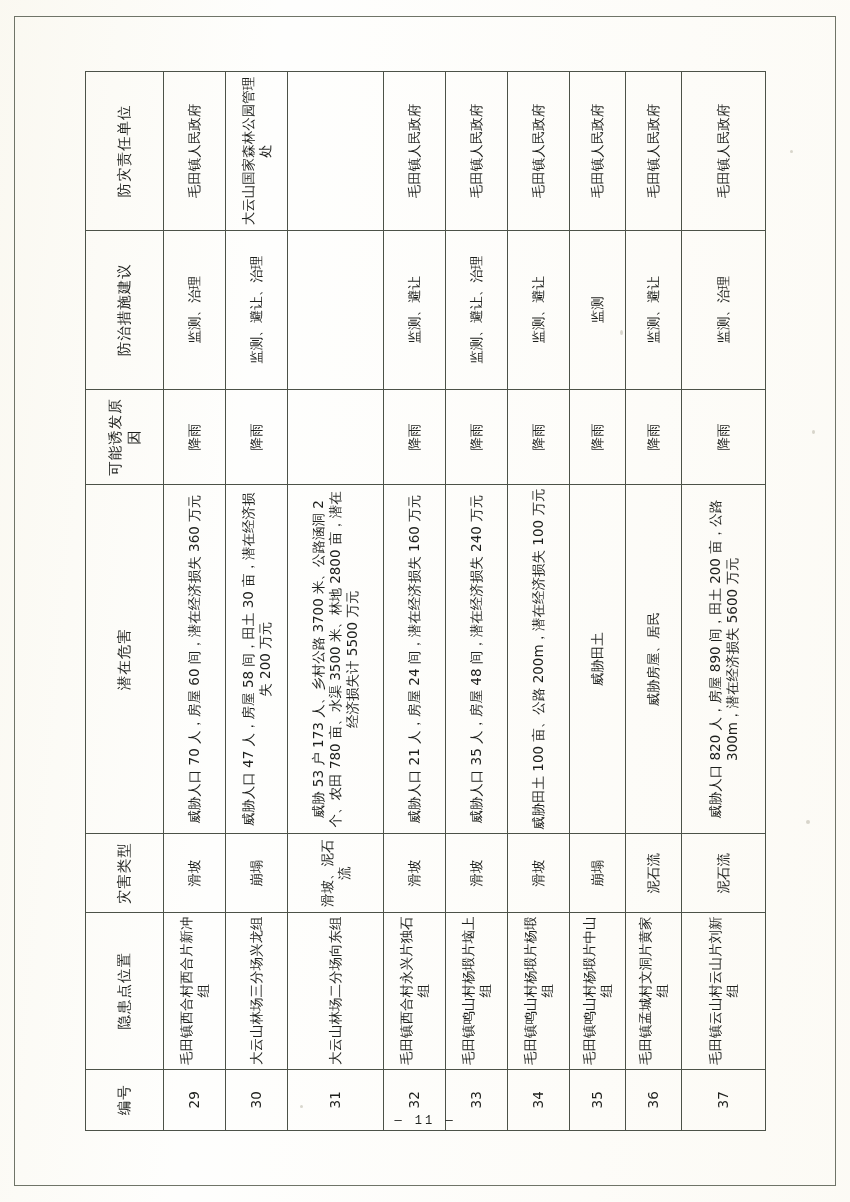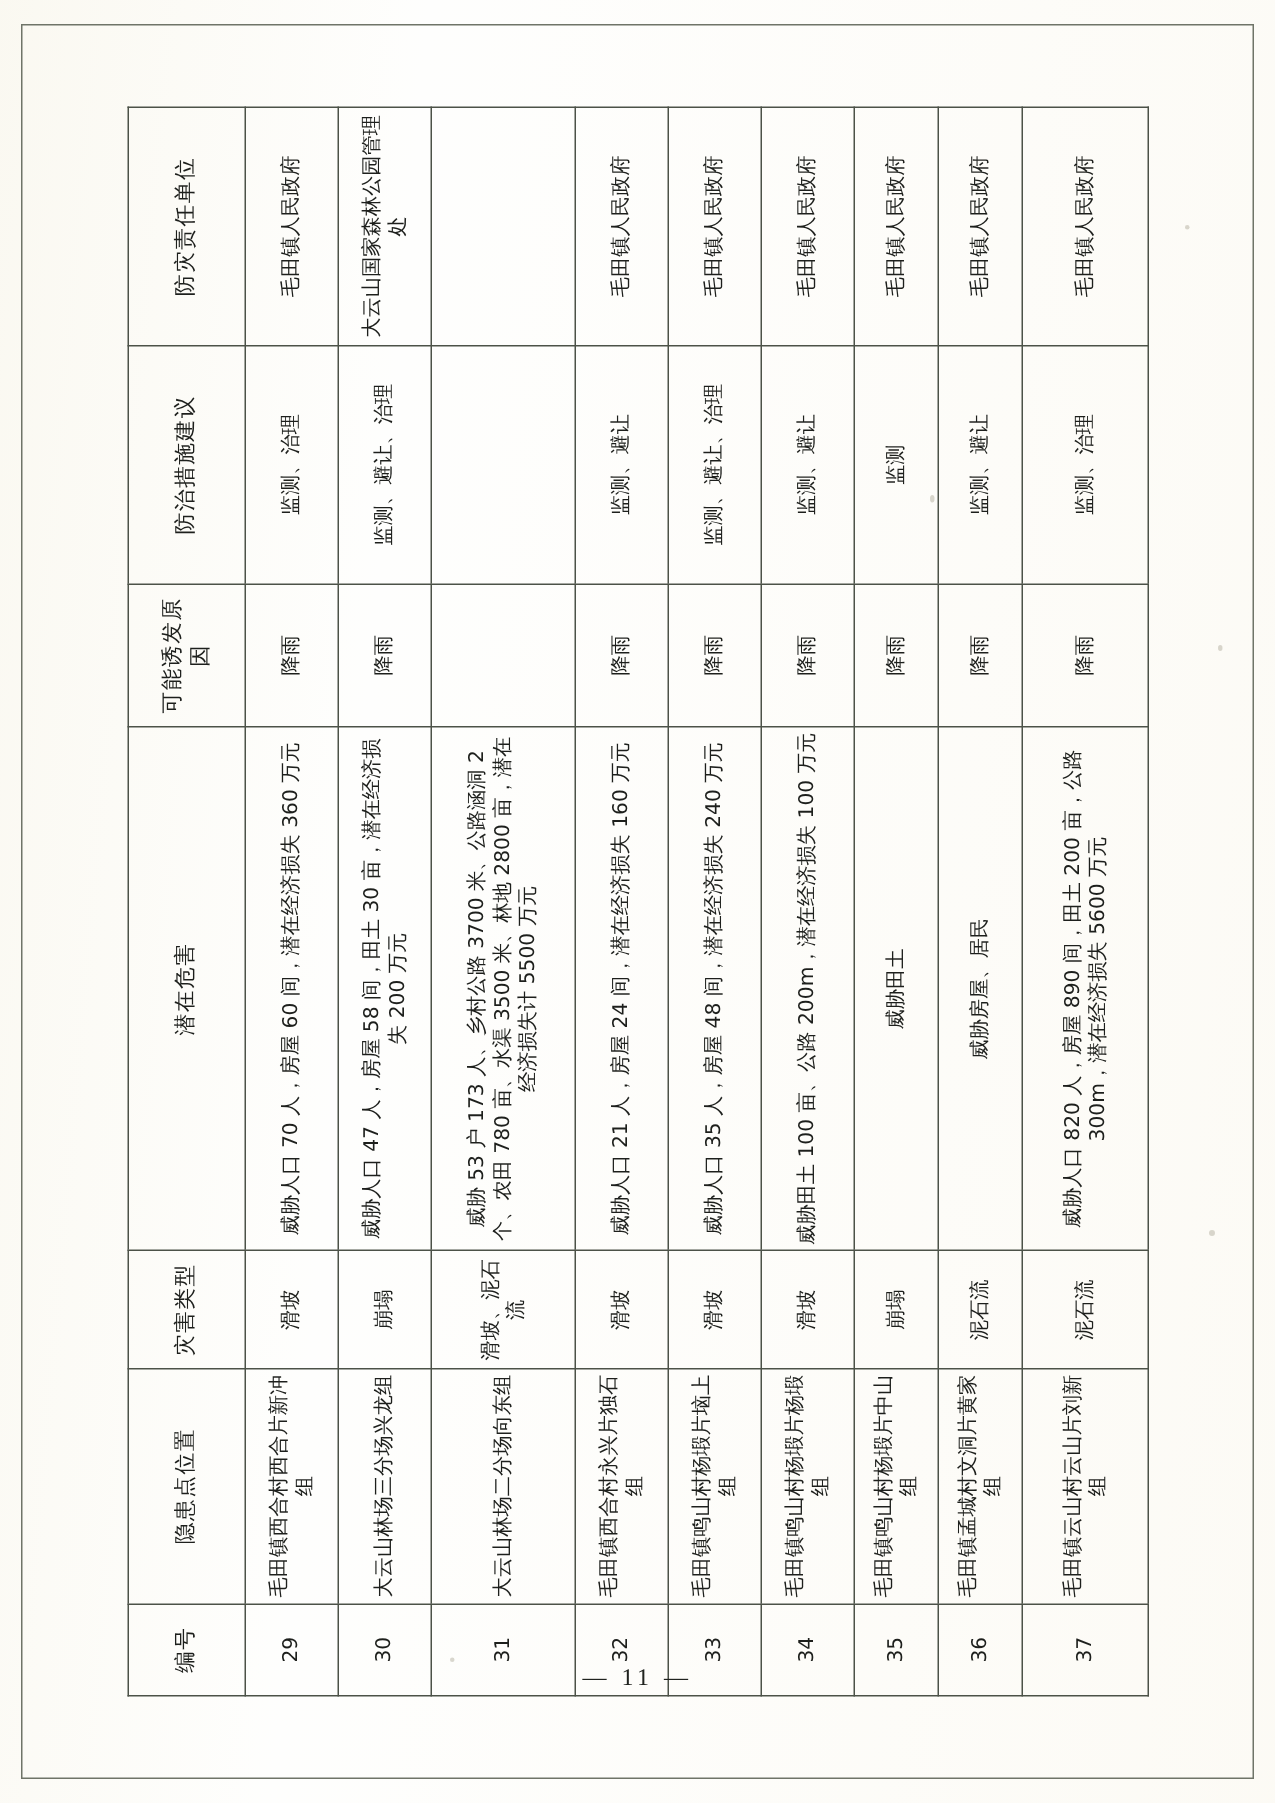--- a/index.html
+++ b/index.html
@@ -80,24 +80,24 @@
   .hz { text-align: left; }
   .row-h { height: 62px; }
   .head-row { height: 78px; }
   
   .page-no {
     position: absolute;
     left: 0;
     right: 0;
     bottom: 74px;
     text-align: center;
-    font-size: 16px;
+    font-size: 12px;
     letter-spacing: 3px;
     color: #20231f;
-    font-family: Liberation Serif, serif;
+    font-family: Liberation Mono, monospace;
   }
   
   .speck {
     position: absolute;
     background: #b9b6a8;
     border-radius: 50%;
     opacity: 0.55;
   }
   .s1 { left: 620px; top: 330px; width: 3px; height: 5px; }
   .s2 { left: 812px; top: 430px; width: 3px; height: 4px; }

